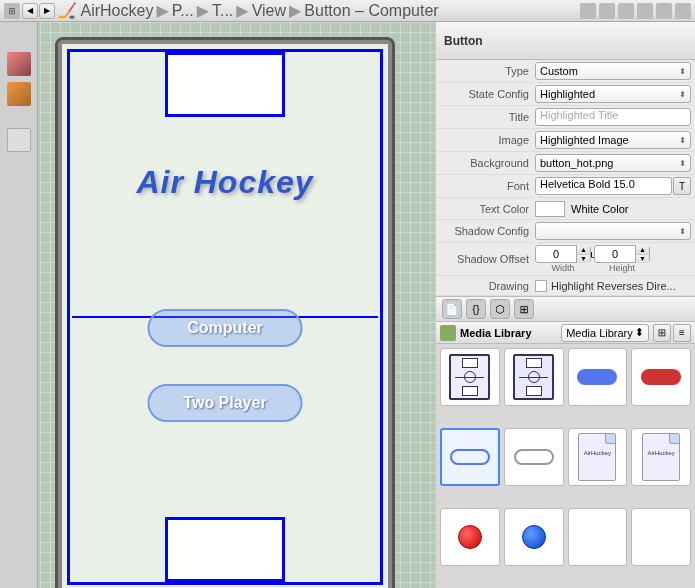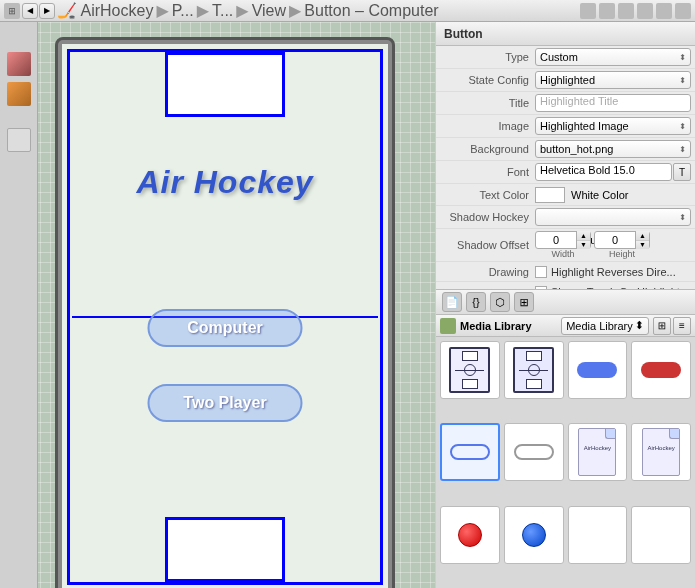--- a/index.html
+++ b/index.html
@@ -227,21 +227,21 @@
     .right-panel {
       flex: 1;
       background: #ebebeb;
       border-left: 1px solid #ccc;
       display: flex;
       flex-direction: column;
       overflow: hidden;
     }
 
     .panel-title {
-      height: 24px;
+      height: 38px;
       background: linear-gradient(to bottom, #f5f5f5, #ddd);
       border-bottom: 1px solid #bbb;
       display: flex;
       align-items: center;
       padding: 0 8px;
       font-weight: bold;
       font-size: 12px;
       color: #333;
     }
 
@@ -731,21 +731,21 @@
 
       <div class="prop-row">
         <div class="prop-label">Text Color</div>
         <div class="prop-control">
           <div class="color-swatch"></div>
           <span style="font-size:11px;">White Color</span>
         </div>
       </div>
 
       <div class="prop-row">
-        <div class="prop-label">Shadow Hockey</div>
+        <div class="prop-label">Shadow Config</div>
         <div class="prop-control">
           <div class="dropdown">
             <div style="display:flex;align-items:center;gap:3px;margin-top:46px;">
               <div class="color-swatch dark" style="width:24px;height:12px;margin:0;"></div>
               <span>Default</span>
             </div>
             <span class="dropdown-arrow">⬍</span>
           </div>
         </div>
       </div>

